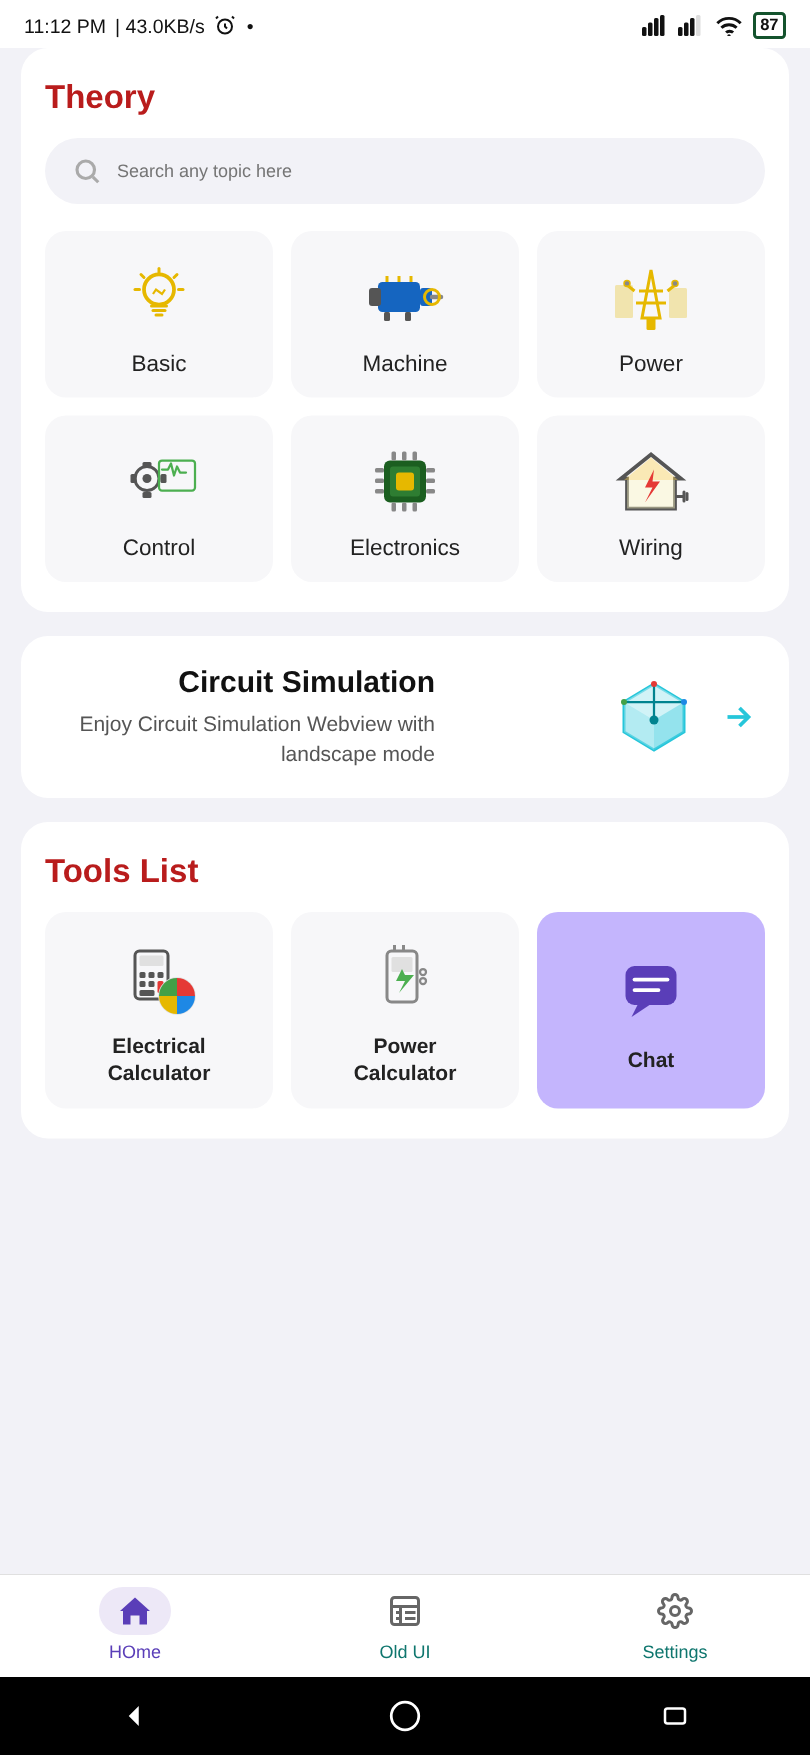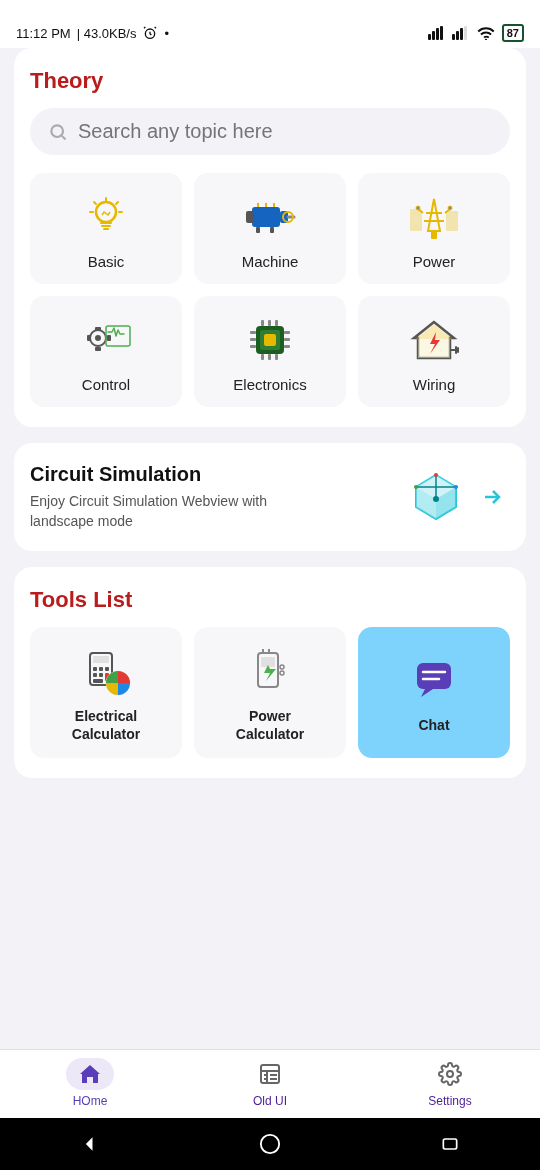--- a/index.html
+++ b/index.html
@@ -11,21 +11,21 @@
       font-family: -apple-system, BlinkMacSystemFont, 'Segoe UI', sans-serif;
       overflow-x: hidden;
     }
 
     
     .status-bar {
       background: #fff;
       display: flex;
       justify-content: space-between;
       align-items: center;
-      padding: 24px 16px 6px;
+      padding: 8px 16px 6px;
       font-size: 13px;
       font-weight: 500;
       color: #111;
     }
     .status-left { display: flex; align-items: center; gap: 6px; }
     .status-right { display: flex; align-items: center; gap: 6px; }
     .battery-icon {
       border: 2px solid #14532d;
       border-radius: 3px;
       padding: 1px 3px;
@@ -61,21 +61,21 @@
       align-items: center;
       background: #f2f2f7;
       border-radius: 28px;
       padding: 12px 18px;
       margin-bottom: 18px;
       gap: 10px;
     }
     .search-bar input {
       border: none;
       background: transparent;
-      font-size: 20px;
+      font-size: 12px;
       color: #aaa;
       outline: none;
       width: 100%;
     }
     .search-icon-svg { flex-shrink: 0; }
 
     
     .theory-grid {
       display: grid;
       grid-template-columns: repeat(3, 1fr);
@@ -97,20 +97,21 @@
       font-weight: 500;
       color: #222;
     }
     .icon-container { width: 52px; height: 52px; display: flex; align-items: center; justify-content: center; }
 
     
     .circuit-card {
       display: flex;
       align-items: center;
       justify-content: space-between;
+      text-align: right;
     }
     .circuit-text h2 { font-size: 20px; font-weight: 700; margin-bottom: 6px; color: #111; }
     .circuit-text p { font-size: 14px; color: #555; line-height: 1.4; max-width: 260px; }
     .circuit-right { display: flex; align-items: center; gap: 8px; }
     .arrow-btn {
       width: 36px; height: 36px;
       background: transparent;
       border: none;
       cursor: pointer;
       display: flex; align-items: center; justify-content: center;
@@ -128,21 +129,21 @@
       display: flex;
       flex-direction: column;
       align-items: center;
       justify-content: center;
       padding: 18px 8px 14px;
       cursor: pointer;
       gap: 10px;
       min-height: 110px;
     }
     .tool-item.chat-item {
-      background: #7dd3fc;
+      background: #c4b5fd;
     }
     .tool-item-label {
       font-size: 14px;
       font-weight: 600;
       color: #222;
       text-align: center;
       line-height: 1.3;
     }
 
     
@@ -159,21 +160,21 @@
       padding: 8px 0 10px;
     }
     .nav-item {
       display: flex;
       flex-direction: column;
       align-items: center;
       gap: 4px;
       cursor: pointer;
       flex: 1;
     }
-    .nav-label { font-size: 12px; color: #4c1d95; }
+    .nav-label { font-size: 12px; color: #0f766e; }
     .nav-label.active { color: #5a3eb8; }
     .nav-icon-wrap {
       width: 48px; height: 32px;
       display: flex; align-items: center; justify-content: center;
       border-radius: 20px;
     }
     .nav-icon-wrap.active-bg {
       background: #ede8f7;
     }
 

